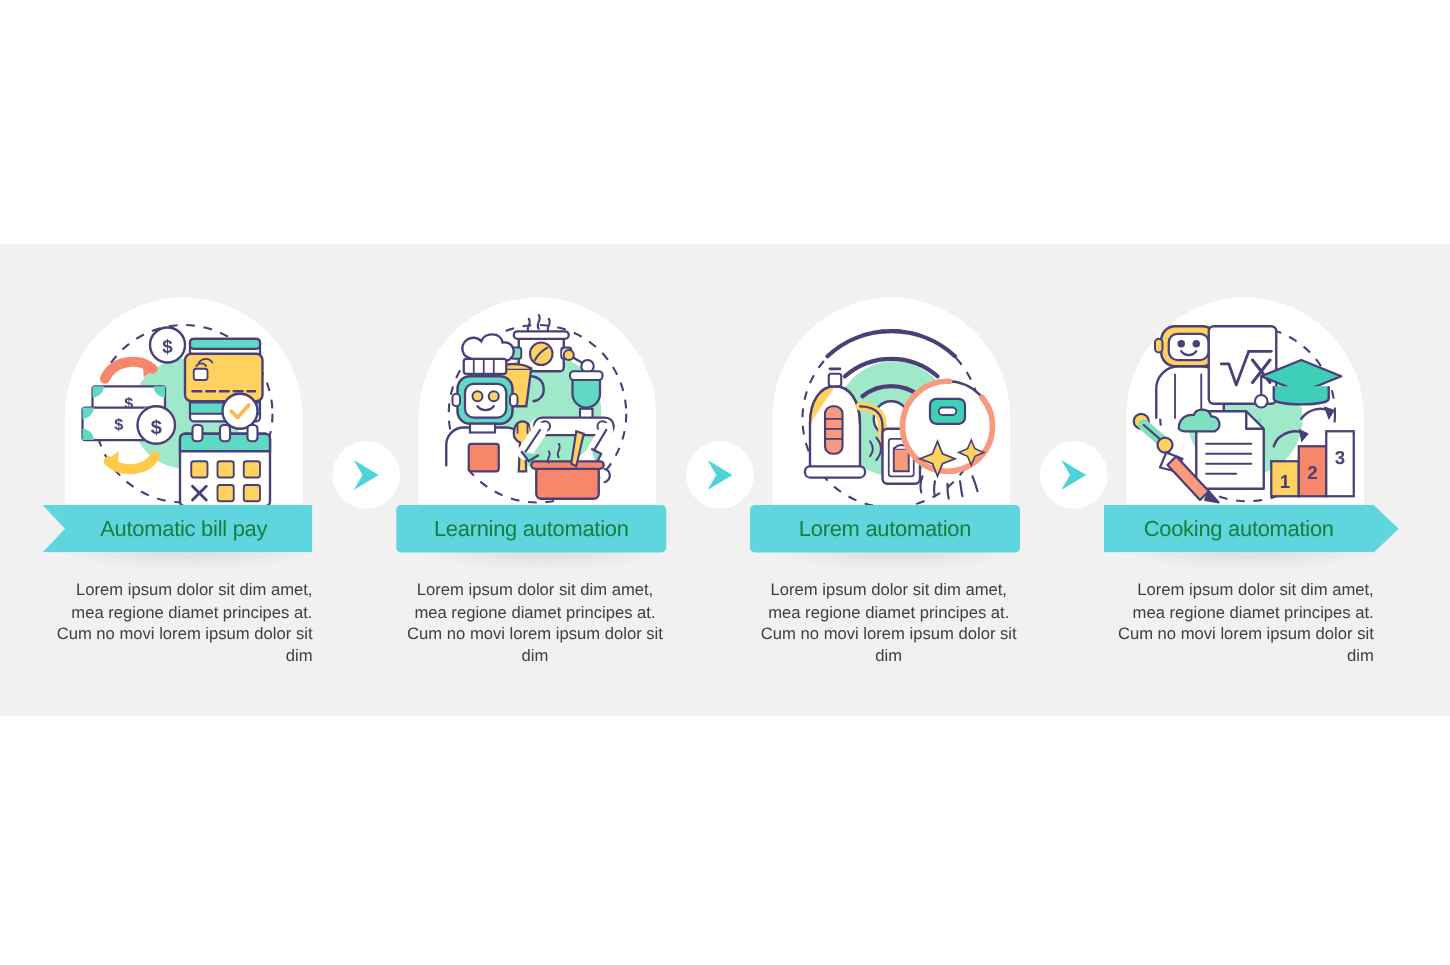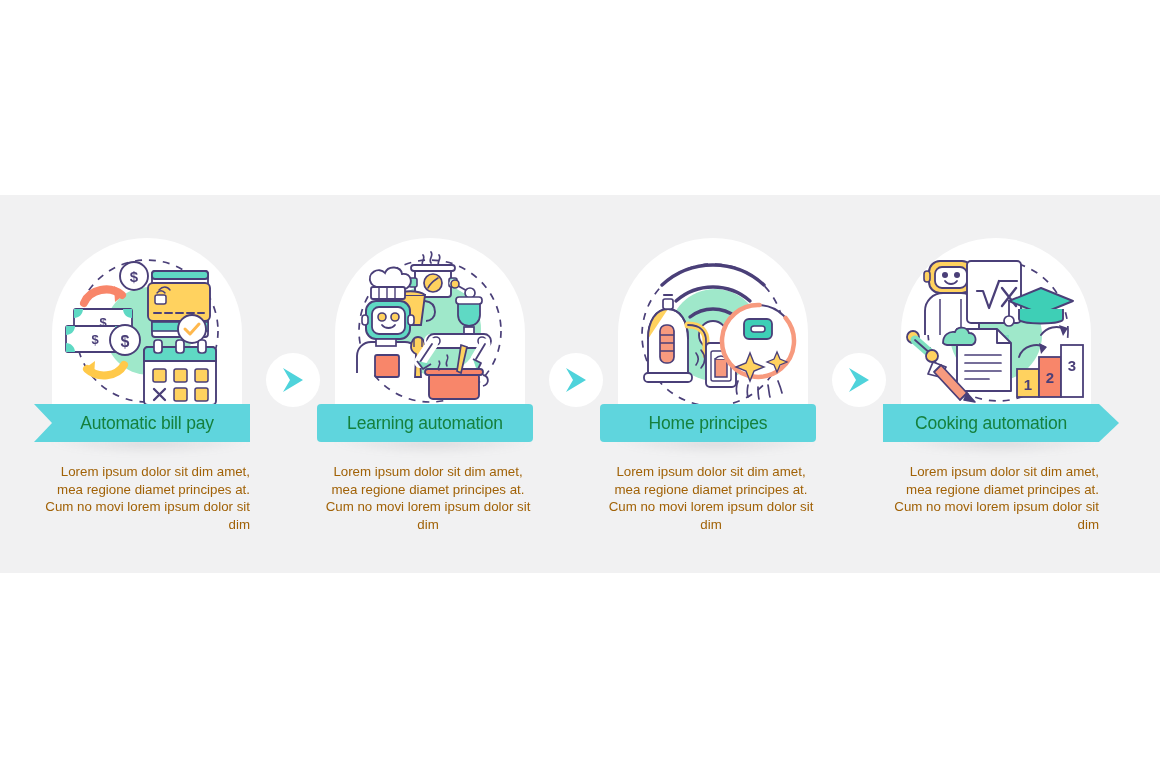--- a/index.html
+++ b/index.html
@@ -128,21 +128,21 @@
     white-space: nowrap;
   }
   .banner.notch + .banner-label { padding-left: 10px; box-sizing: border-box; }
 
   
   .copy {
     position: absolute;
     left: 40px;
     top: 268px;
     width: 210px;
-    color: #a16207;
+    color: #404040;
     font-size: 13.3px;
     line-height: 17.6px;
     text-align: center;
   }
   .step-0 .copy { text-align: right; padding-right: 6px; }
   .step-3 .copy { text-align: right; padding-right: 0px; }
 
   
   .arrow {
     position: absolute;
@@ -351,21 +351,21 @@
           <path d="M128 120l4-10 4 10 10 4-10 4-4 10-4-10-10-4z" fill="#ffd25f" stroke="#4a3f78" stroke-width="1.4"></path>
           <path d="M156 116l3-7 3 7 7 3-7 3-3 7-3-7-7-3z" fill="#ffd25f" stroke="#4a3f78" stroke-width="1.3"></path>
           <g fill="none" stroke="#4a3f78" stroke-width="1.7" stroke-linecap="round">
             <path d="M120 138c-2 5-2 9-1 13M130 142c-1 5-1 9 0 12M140 144c0 5 0 8 1 12M150 142c1 5 1 9 2 12M160 138c2 5 3 8 4 12"></path>
           </g>
         </svg>
       </div>
       <div class="banner-wrap">
         <div class="banner-shadow"></div>
         <div class="banner"></div>
-        <div class="banner-label">Home principes</div>
+        <div class="banner-label">Lorem automation</div>
       </div>
       <div class="copy">Lorem ipsum dolor sit dim amet, mea regione diamet principes at. Cum no movi lorem ipsum dolor sit dim</div>
     </div>
 
     <div class="step step-3">
       <div class="card"></div>
       <div class="illus">
         <svg viewBox="0 0 190 180" xmlns="http://www.w3.org/2000/svg">
           <circle cx="95" cy="92" r="46" fill="#9fe8ca"></circle>
           <circle cx="97" cy="88" r="70" fill="none" stroke="#4a3f78" stroke-width="1.7" stroke-dasharray="7 7"></circle>

